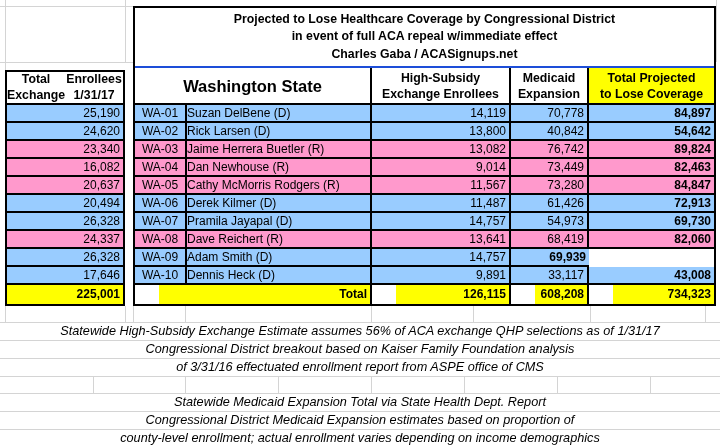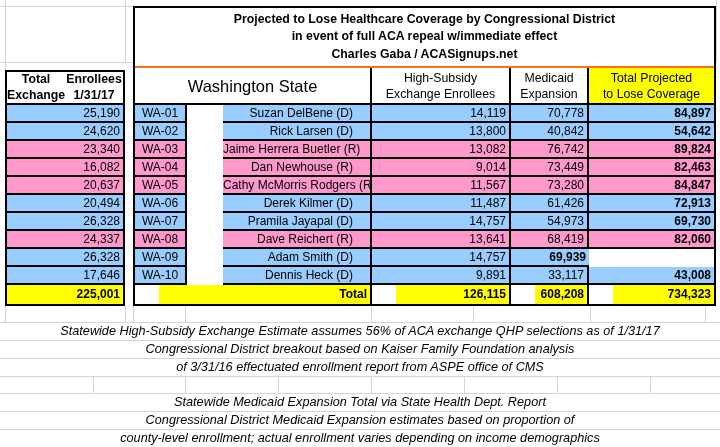--- a/index.html
+++ b/index.html
@@ -28,42 +28,42 @@
     font-size:12px; line-height:16px; text-align:right; padding-right:3px;
   }
   .lrow.total { height:19px; border-bottom:none; line-height:18px; font-weight:bold; }
 
   
   .main-table {
     position:absolute; left:133px; top:6px; width:583px;
     border:2px solid #000; background:#fff;
   }
   .title-cell {
-    height:60px; border-bottom:2px solid #f97316;
+    height:60px; border-bottom:2px solid #1d4ed8;
     display:flex; flex-direction:column; justify-content:center; align-items:center;
     font-weight:bold; font-size:12.3px; line-height:17.5px; text-align:center;
   }
   .mhead { display:grid; grid-template-columns:237px 139px 78px 125px; height:37px; }
   .mhead .hc {
     border-right:2px solid #000; border-bottom:2px solid #000;
     display:flex; flex-direction:column; justify-content:center; align-items:center;
-    font-weight:normal; font-size:12.3px; line-height:16px; text-align:center;
+    font-weight:bold; font-size:12.3px; line-height:16px; text-align:center;
   }
   .mhead .hc:last-child { border-right:none; }
   .hc.state { font-size:16.5px; line-height:20px; }
   .hc.hl { background:#FFFF00; }
 
   .mrow { display:grid; grid-template-columns:52px 185px 139px 78px 125px; height:18px; }
   .mrow .c {
     border-right:2px solid #000; border-bottom:2px solid #000;
     font-size:12px; line-height:16px; overflow:hidden; white-space:nowrap;
   }
   .mrow .c:last-child { border-right:none; }
   .c.dist { text-align:center; }
-  .c.rep  { text-align:right; padding-right:17px;margin-left:36px; }
+  .c.rep  { padding-right:17px; }
   .c.num  { text-align:right; padding-right:3px; }
   .c.bold { font-weight:bold; }
 
   .mrow.totalrow { grid-template-columns:237px 139px 78px 125px; height:19px; }
   .mrow.totalrow .c { border-bottom:none; line-height:18px; font-weight:bold;margin-left:24px; }
 
   .bg-d { background:#99CCFF; }
   .bg-r { background:#FF99CC; }
   .bg-y { background:#FFFF00; }
 

